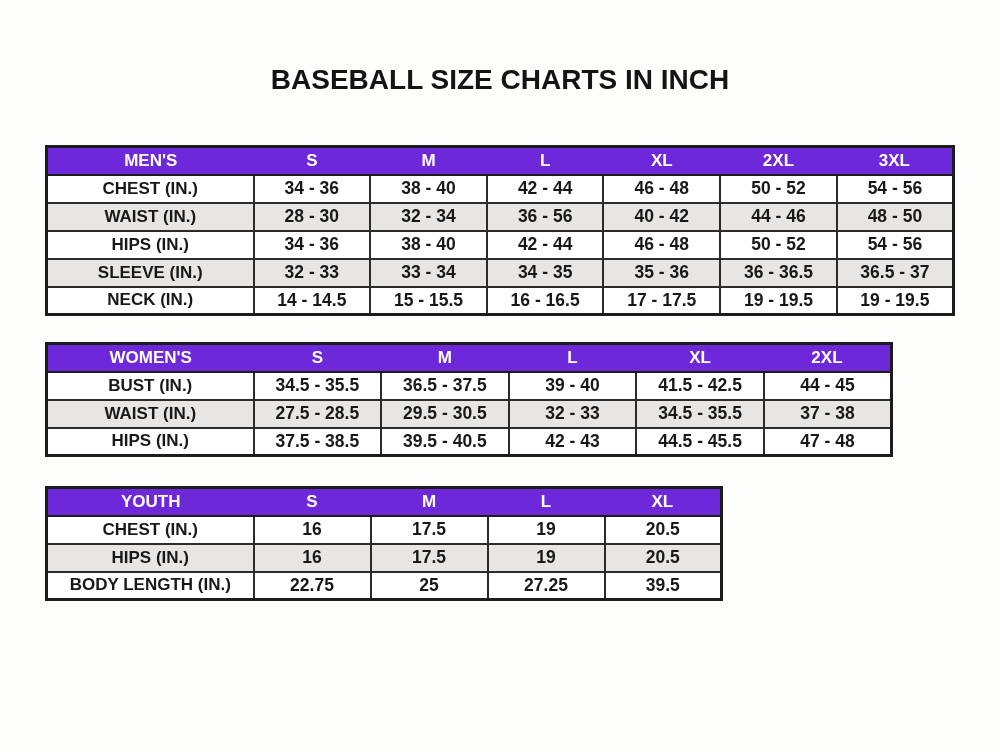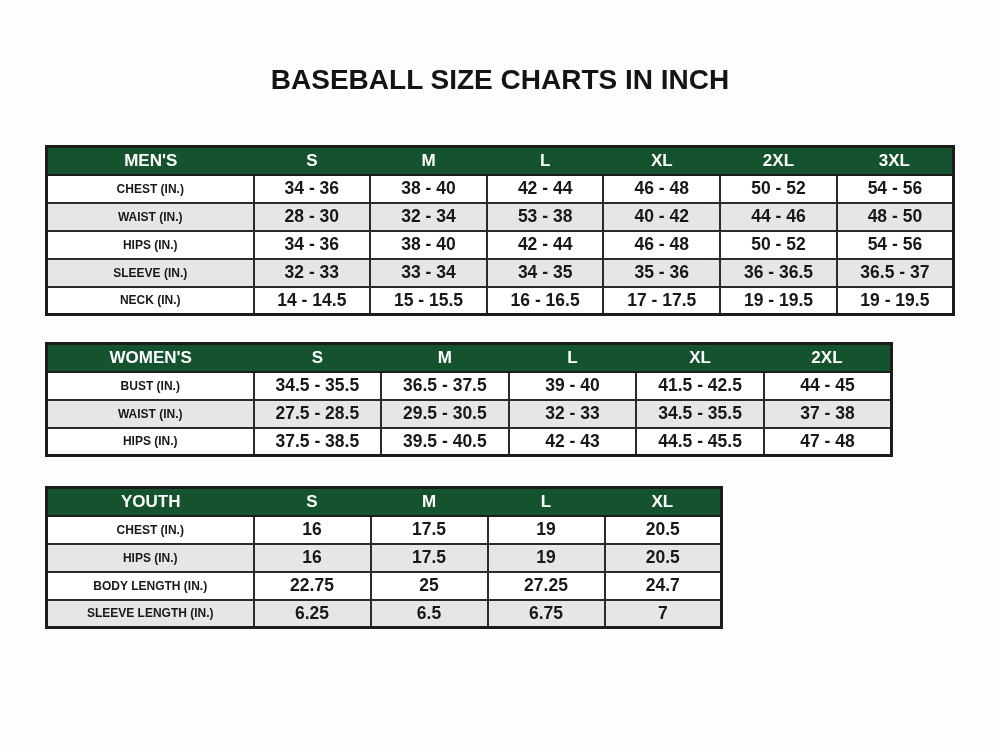--- a/index.html
+++ b/index.html
@@ -33,33 +33,33 @@
   table.size-table th, table.size-table td {
     height: 28px;
     padding: 0 2px;
     text-align: center;
     vertical-align: middle;
     font-weight: 700;
     overflow: hidden;
     white-space: nowrap;
   }
   table.size-table thead th {
-    background: #14532d;
+    background: #6d28d9;
     color: #ffffff;
     font-size: 17px;
     border: 0;
     border-bottom: 2px solid #1c1c1c;
   }
   table.size-table td {
     border: 2px solid #2b2b2b;
     font-size: 17.5px;
     color: #181818;
     background: #ffffff;
   }
-  table.size-table td.row-label { font-size: 12px; }
+  table.size-table td.row-label { font-size: 17px; }
   table.size-table tbody tr:nth-child(even) td { background: #e7e6e5; }
 </style>
 </head>
 <body>
 
 <div class="page">
   <h1 class="page-title">BASEBALL SIZE CHARTS IN INCH</h1>
 
   <div class="tables-wrap">
     <table class="size-table t-mens">
@@ -90,21 +90,21 @@
             <td>38 - 40</td>
             <td>42 - 44</td>
             <td>46 - 48</td>
             <td>50 - 52</td>
             <td>54 - 56</td>
           </tr>
           <tr>
             <td class="row-label">WAIST (IN.)</td>
             <td>28 - 30</td>
             <td>32 - 34</td>
-            <td>53 - 38</td>
+            <td>36 - 56</td>
             <td>40 - 42</td>
             <td>44 - 46</td>
             <td>48 - 50</td>
           </tr>
           <tr>
             <td class="row-label">HIPS (IN.)</td>
             <td>34 - 36</td>
             <td>38 - 40</td>
             <td>42 - 44</td>
             <td>46 - 48</td>
@@ -209,26 +209,19 @@
             <td>16</td>
             <td>17.5</td>
             <td>19</td>
             <td>20.5</td>
           </tr>
           <tr>
             <td class="row-label">BODY LENGTH (IN.)</td>
             <td>22.75</td>
             <td>25</td>
             <td>27.25</td>
-            <td>24.7</td>
-          </tr>
-          <tr>
-            <td class="row-label">SLEEVE LENGTH (IN.)</td>
-            <td>6.25</td>
-            <td>6.5</td>
-            <td>6.75</td>
-            <td>7</td>
+            <td>39.5</td>
           </tr>
         </tbody>
     </table>
   </div>
 
 </div>
 
 </body></html>

